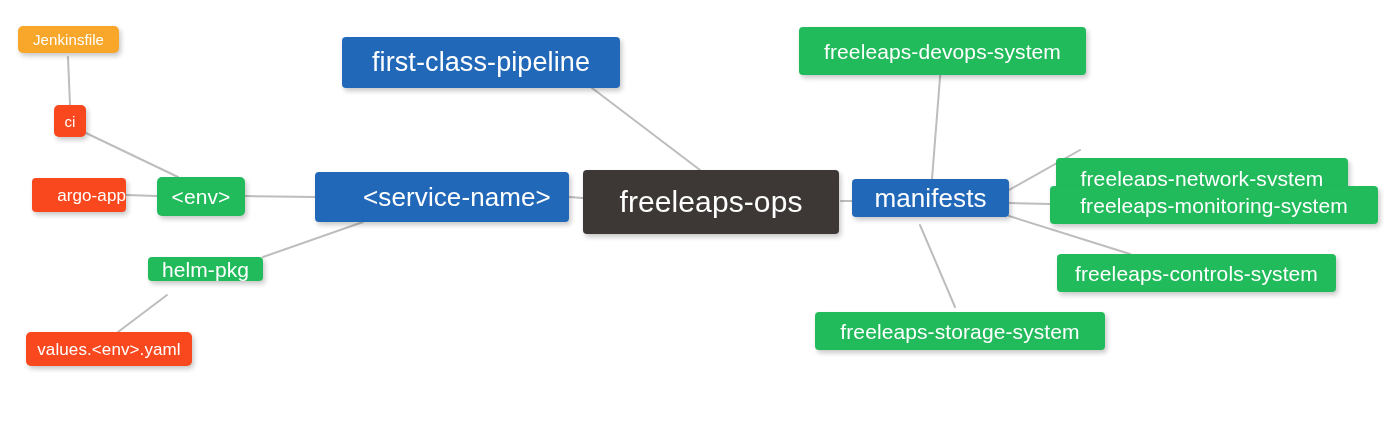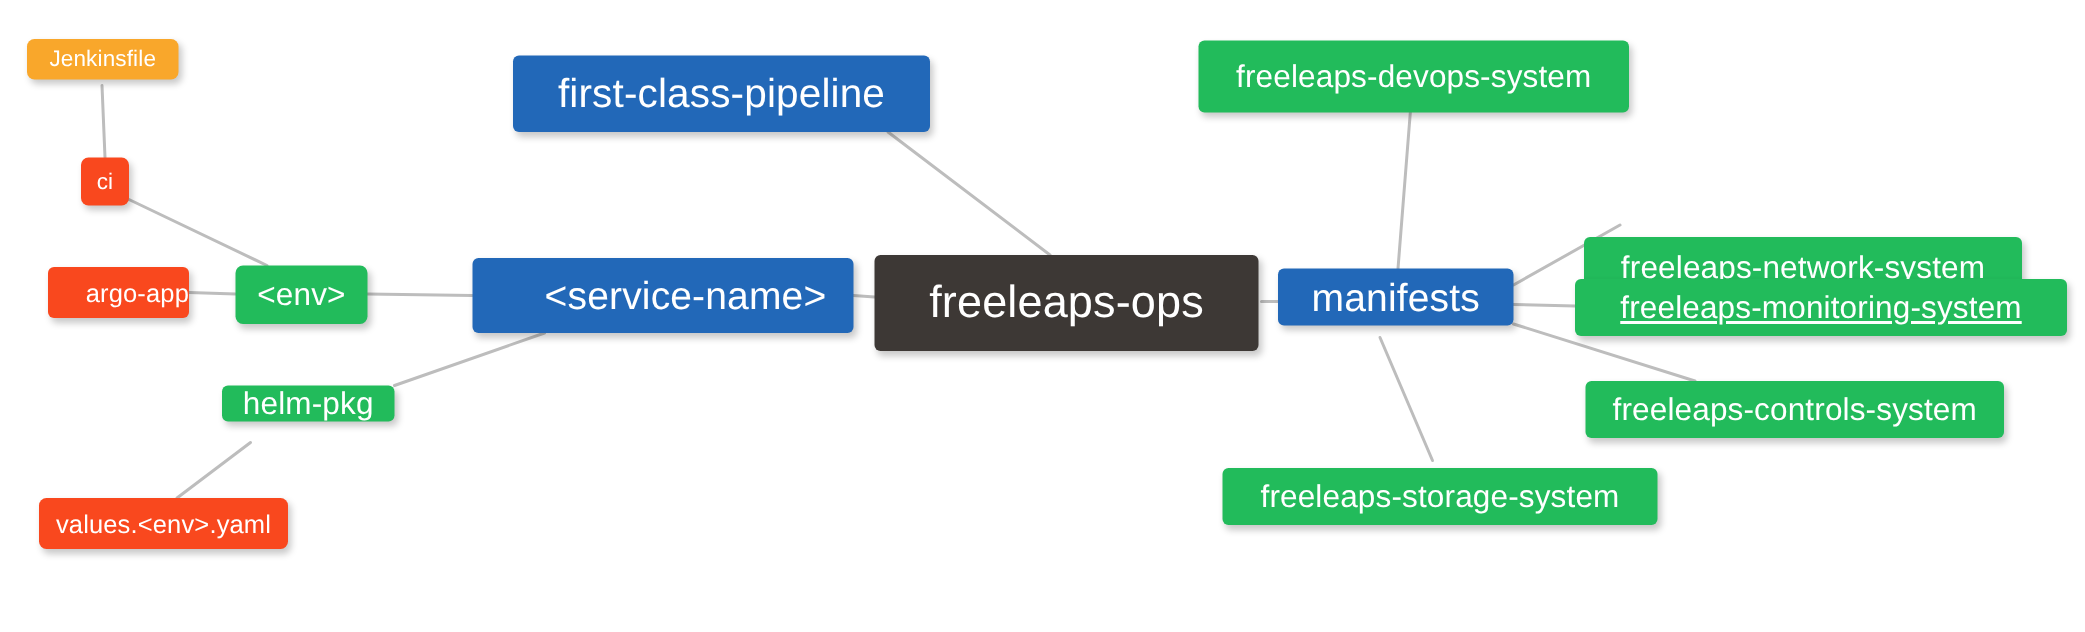--- a/index.html
+++ b/index.html
@@ -95,21 +95,21 @@
       </div>
       <div class="mm-node" style="left: 10px; top: 332px; width: 166px; height: 34px; background: rgb(249, 72, 30); color: rgb(255, 255, 255); font-size: 17px; border-radius: 5px; margin-left: 16px;">
         <span class="mm-label">values.&lt;env&gt;.yaml</span>
       </div>
       <div class="mm-node" style="left: 799px; top: 27px; width: 287px; height: 48px; background: rgb(34, 187, 91); color: rgb(255, 255, 255); font-size: 21px; border-radius: 4px;">
         <span class="mm-label">freeleaps-devops-system</span>
       </div>
       <div class="mm-node" style="left: 1056px; top: 110px; width: 292px; height: 40px; background: rgb(34, 187, 91); color: rgb(255, 255, 255); font-size: 21px; border-radius: 4px; margin-top: 48px;">
         <span class="mm-label">freeleaps-network-system</span>
       </div>
-      <div class="mm-node" style="left: 1050px; top: 186px; width: 328px; height: 38px; background: rgb(34, 187, 91); color: rgb(255, 255, 255); font-size: 21px; border-radius: 4px; text-decoration: underline;">
+      <div class="mm-node" style="left: 1050px; top: 186px; width: 328px; height: 38px; background: rgb(34, 187, 91); color: rgb(255, 255, 255); font-size: 21px; border-radius: 4px;">
         <span class="mm-label">freeleaps-monitoring-system</span>
       </div>
       <div class="mm-node" style="left: 1057px; top: 254px; width: 279px; height: 38px; background: rgb(34, 187, 91); color: rgb(255, 255, 255); font-size: 21px; border-radius: 4px; justify-content: center;">
         <span class="mm-label">freeleaps-controls-system</span>
       </div>
       <div class="mm-node" style="left: 815px; top: 312px; width: 290px; height: 38px; background: rgb(34, 187, 91); color: rgb(255, 255, 255); font-size: 21px; border-radius: 4px;">
         <span class="mm-label">freeleaps-storage-system</span>
       </div>
     </div>
 

